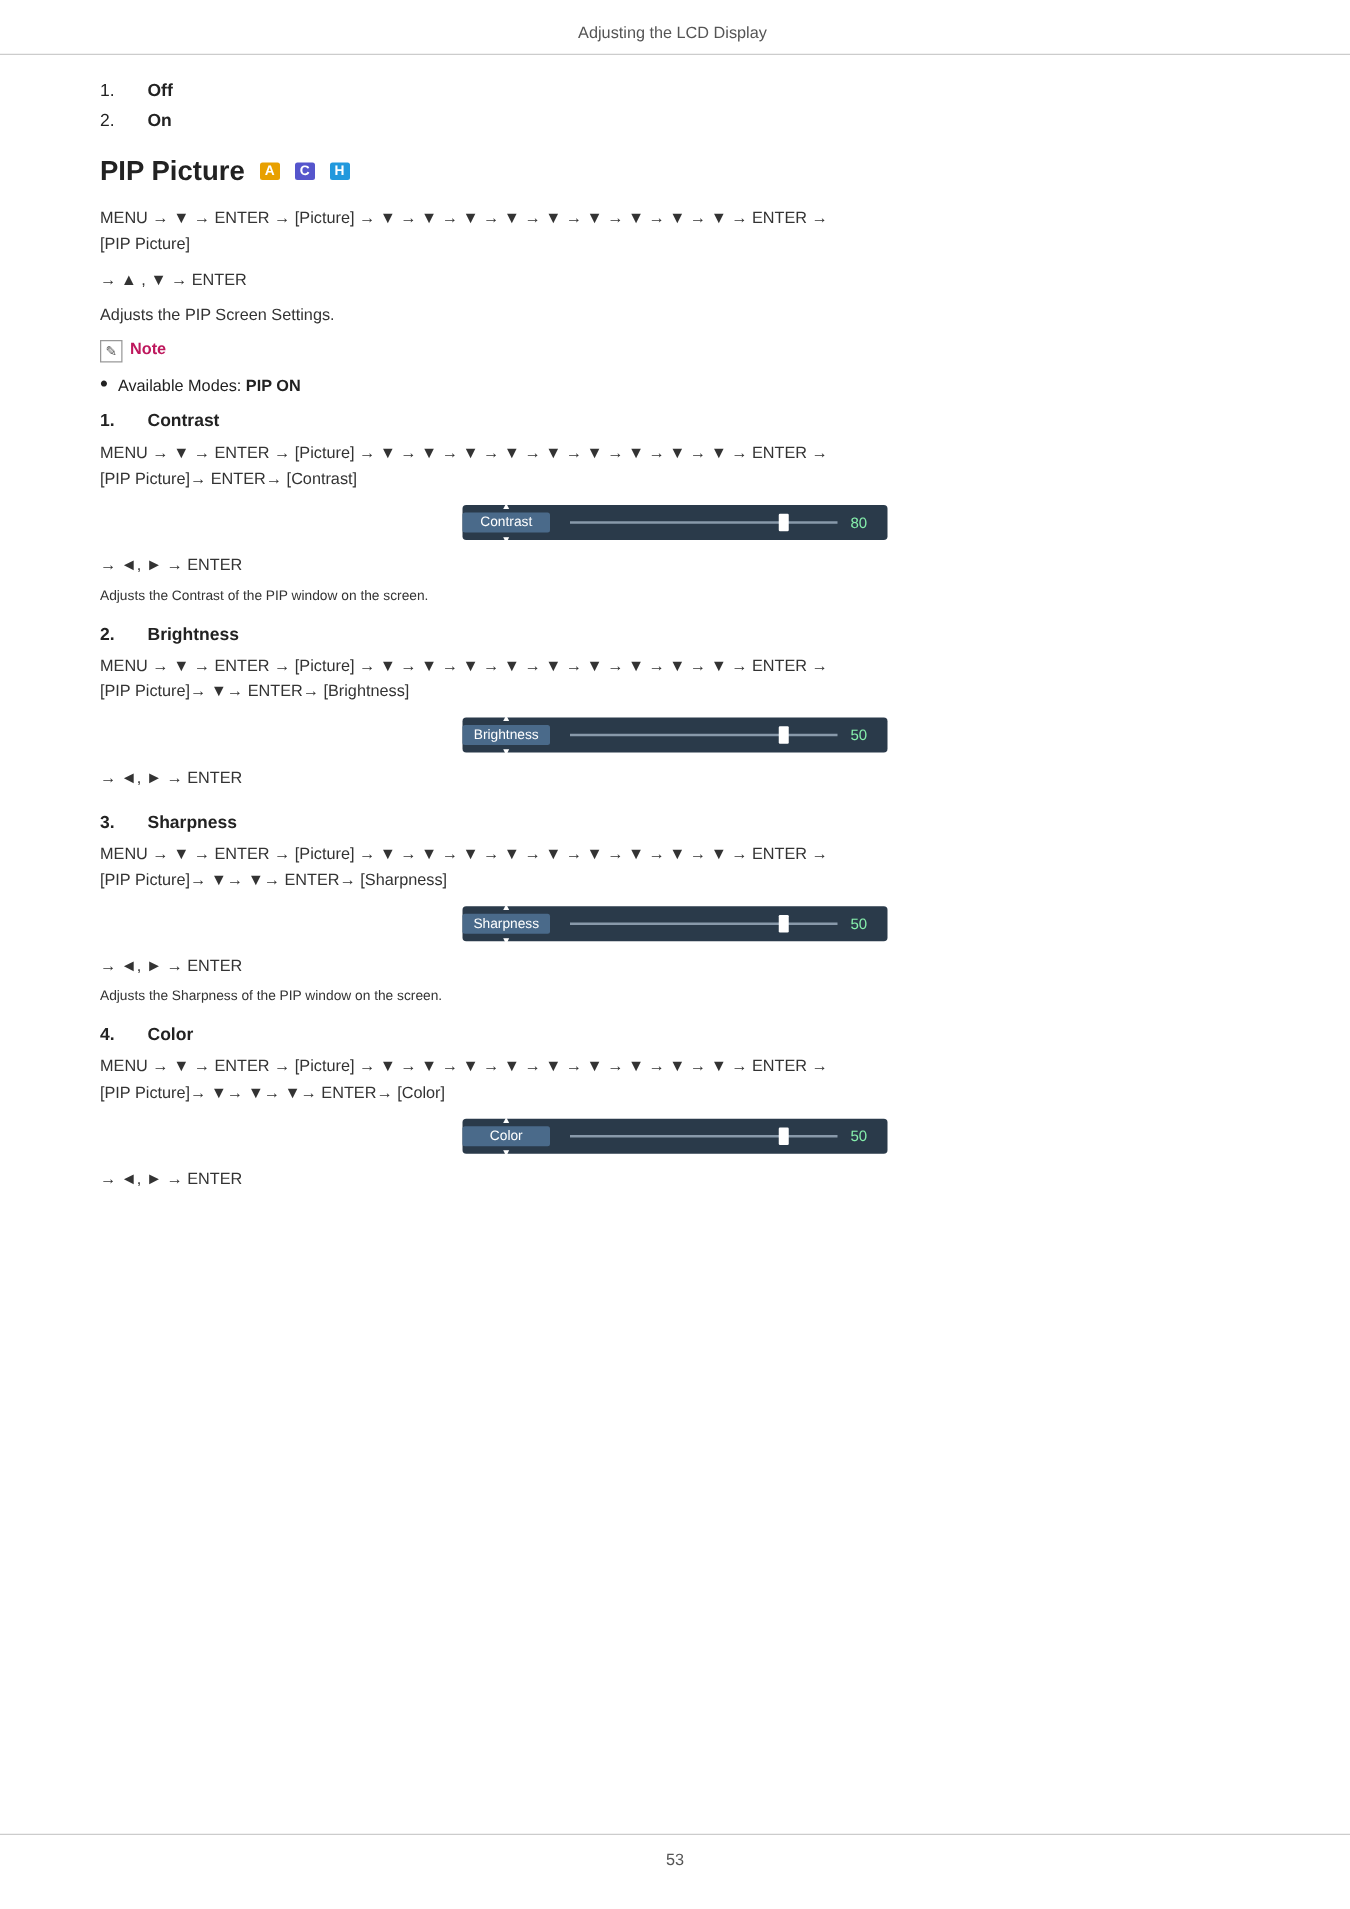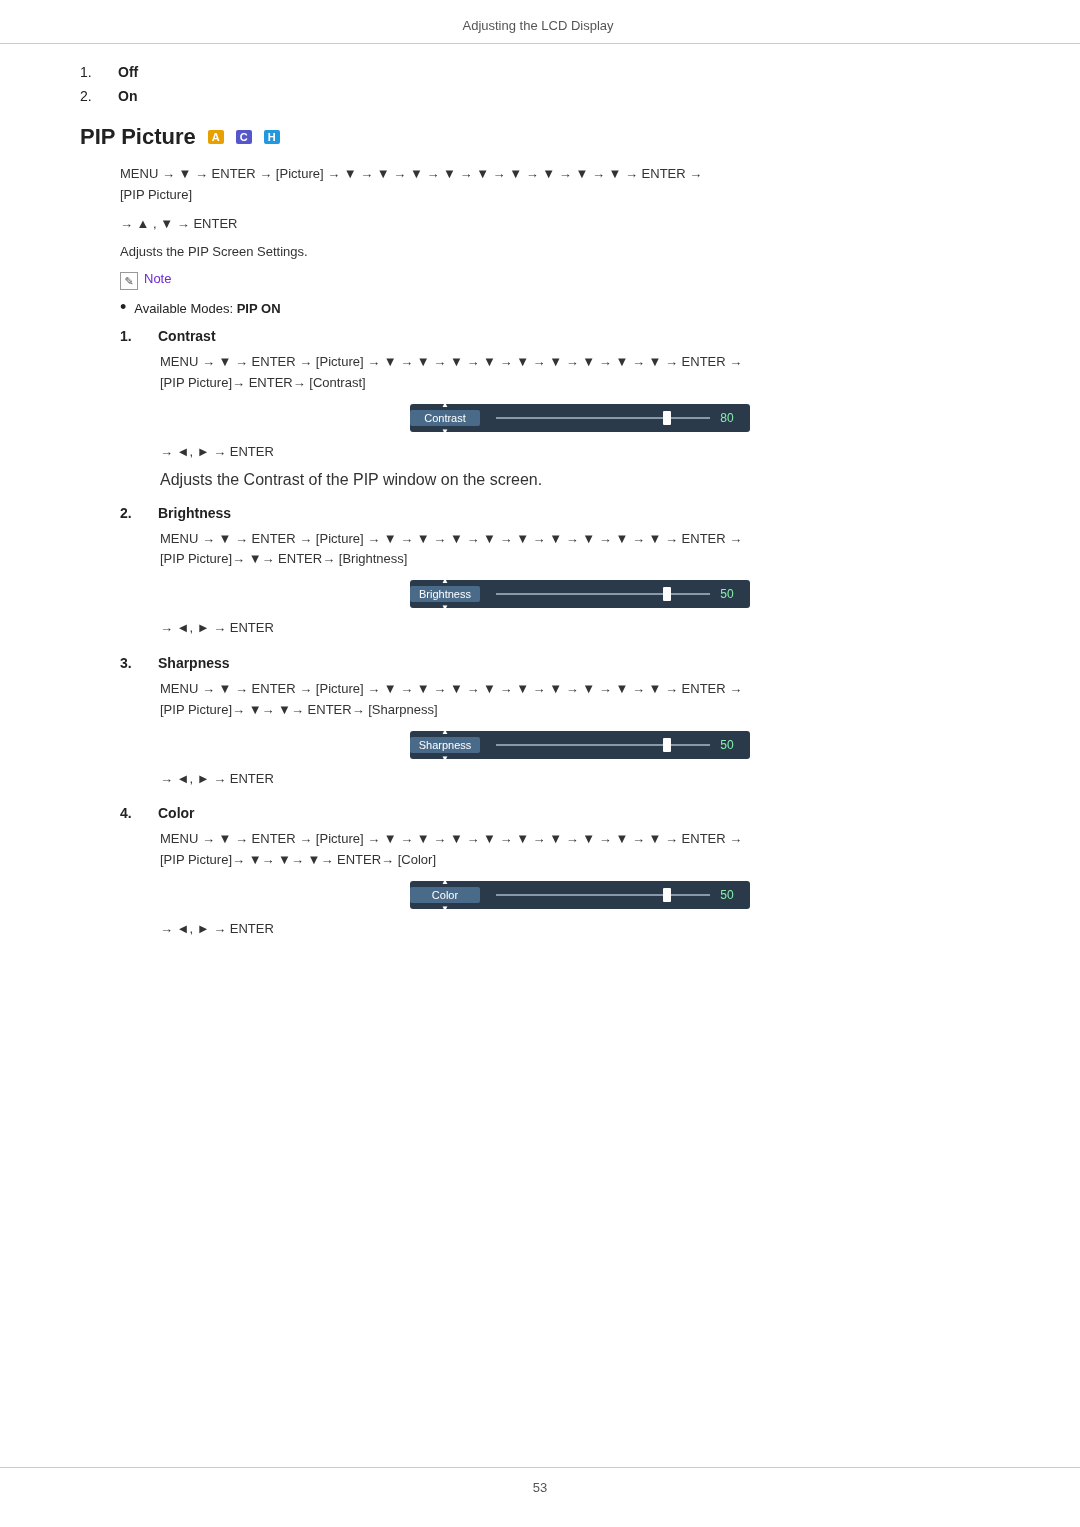--- a/index.html
+++ b/index.html
@@ -72,21 +72,20 @@
       font-weight: bold;
       padding: 1px 4px;
       border-radius: 2px;
       margin-left: 2px;
     }
     .badge-a { background: #e8a000; }
     .badge-c { background: #5555cc; }
     .badge-h { background: #2299dd; }
 
     .instruction-block {
-      margin-left: 40px;
       margin-bottom: 10px;
     }
 
     .instruction-text {
       font-size: 13px;
       color: #333;
       line-height: 1.6;
       margin-bottom: 6px;
     }
 
@@ -105,22 +104,22 @@
       align-items: center;
       justify-content: center;
       font-size: 11px;
       color: #555;
       flex-shrink: 0;
       margin-top: 1px;
     }
 
     .note-text {
       font-size: 13px;
-      font-weight: normal;
-      color: #6d28d9;
+      font-weight: bold;
+      color: #be185d;
     }
 
     .bullet-item {
       display: flex;
       align-items: baseline;
       gap: 8px;
       margin: 6px 0 6px 0;
       font-size: 13px;
     }
 
@@ -216,21 +215,21 @@
       text-align: center;
     }
 
     .arrow-instruction {
       font-size: 13px;
       color: #333;
       margin: 8px 0;
     }
 
     .description-text {
-      font-size: 16px;
+      font-size: 11px;
       color: #333;
       margin: 8px 0 16px 0;
     }
   </style>
 </head>
 <body>
 
 <div class="page-header">
   <span>Adjusting the LCD Display</span>
 </div>
@@ -317,20 +316,21 @@
           <div class="instruction-block">
             <div class="instruction-text">MENU → ▼ → ENTER → [Picture] → ▼ → ▼ → ▼ → ▼ → ▼ → ▼ → ▼ → ▼ → ▼ → ENTER →<br>[PIP Picture]→ ▼→ ▼→ ENTER→ [Sharpness]</div>
             <div class="slider-container">
               <div class="slider-label">Sharpness</div>
               <div class="slider-track">
                 <div class="slider-thumb"></div>
               </div>
               <div class="slider-value">50</div>
             </div>
             <div class="instruction-text arrow-instruction">→ ◄, ► → ENTER</div>
+            <div class="description-text">Adjusts the Sharpness of the PIP window on the screen.</div>
           </div>
         </div>
         <div style="margin-bottom: 16px;">
           <div class="sub-list-item">
             <span class="sub-list-number">4.</span>
             <span class="sub-list-text">Color</span>
           </div>
           <div class="instruction-block">
             <div class="instruction-text">MENU → ▼ → ENTER → [Picture] → ▼ → ▼ → ▼ → ▼ → ▼ → ▼ → ▼ → ▼ → ▼ → ENTER →<br>[PIP Picture]→ ▼→ ▼→ ▼→ ENTER→ [Color]</div>
             <div class="slider-container">

